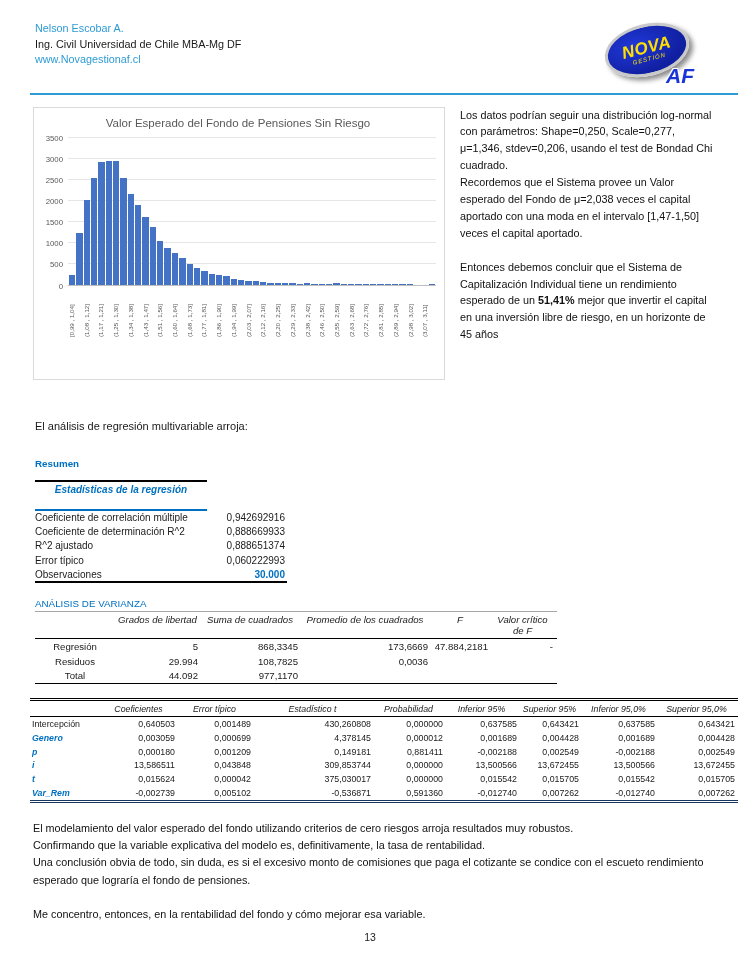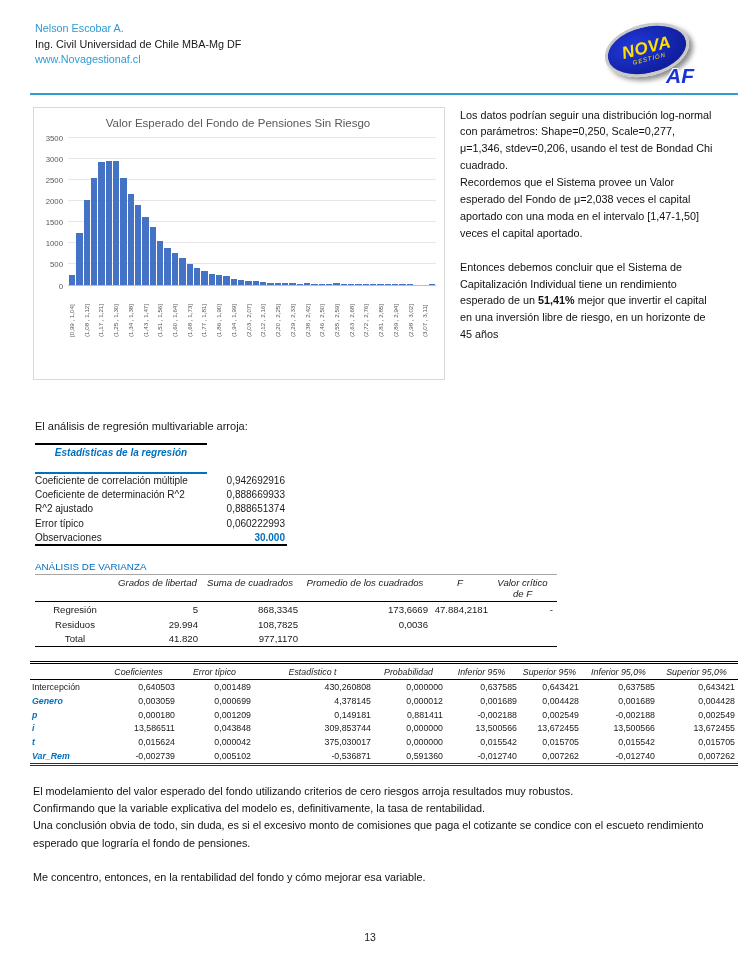--- a/index.html
+++ b/index.html
@@ -215,20 +215,21 @@
     <div class="side-text">
       <p>Los datos podrían seguir una distribución log-normal con parámetros: Shape=0,250, Scale=0,277, μ=1,346, stdev=0,206, usando el test de Bondad Chi cuadrado.</p>
       <p>Recordemos que el Sistema provee un Valor esperado del Fondo de μ=2,038 veces el capital aportado con una moda en el intervalo [1,47-1,50] veces el capital aportado.</p>
       <div class="side-gap"></div>
       <p><span>Entonces debemos concluir que el Sistema de Capitalización Individual tiene un rendimiento esperado de un </span><b>51,41%</b><span> mejor que invertir el capital en una inversión libre de riesgo, en un horizonte de 45 años</span></p>
     </div>
   </div>
 
   <div class="regression-intro">El análisis de regresión multivariable arroja:</div>
 
+  <div class="resumen-heading">Resumen</div>
   <div class="resumen-table">
     <div class="rt-title">Estadísticas de la regresión</div>
     <div id="resumen-rows">
         <div class="rt-row">
           <div>Coeficiente de correlación múltiple</div>
           <div>0,942692916</div>
         </div>
         <div class="rt-row">
           <div>Coeficiente de determinación R^2</div>
           <div>0,888669933</div>
@@ -269,21 +270,21 @@
       <div class="anova-row body">
         <div class="cell">Residuos</div>
         <div class="cell">29.994</div>
         <div class="cell">108,7825</div>
         <div class="cell">0,0036</div>
         <div class="cell"></div>
         <div class="cell"></div>
       </div>
       <div class="anova-row body">
         <div class="cell">Total</div>
-        <div class="cell">41.820</div>
+        <div class="cell">44.092</div>
         <div class="cell">977,1170</div>
         <div class="cell"></div>
         <div class="cell"></div>
         <div class="cell"></div>
       </div>
     </div>
 
   <div class="coef-table" id="coef-table">
       <div class="coef-row head">
         <div class="cell"></div>

